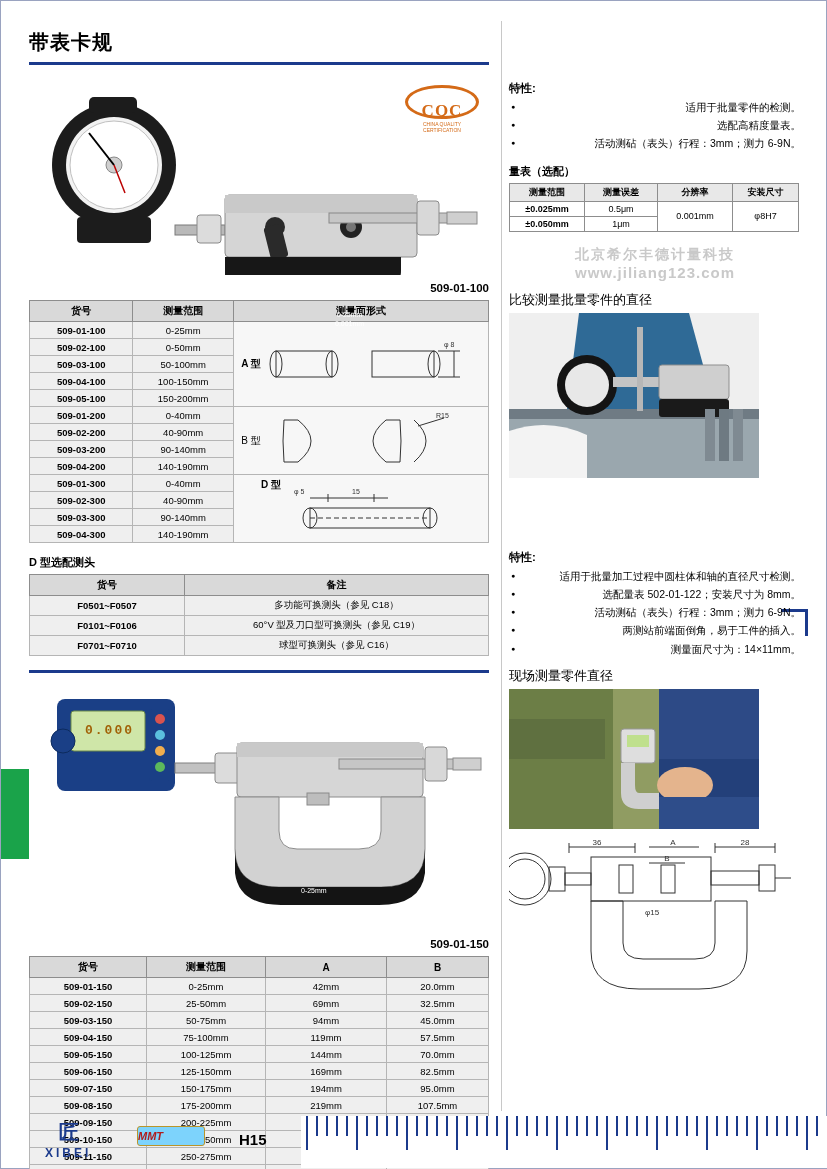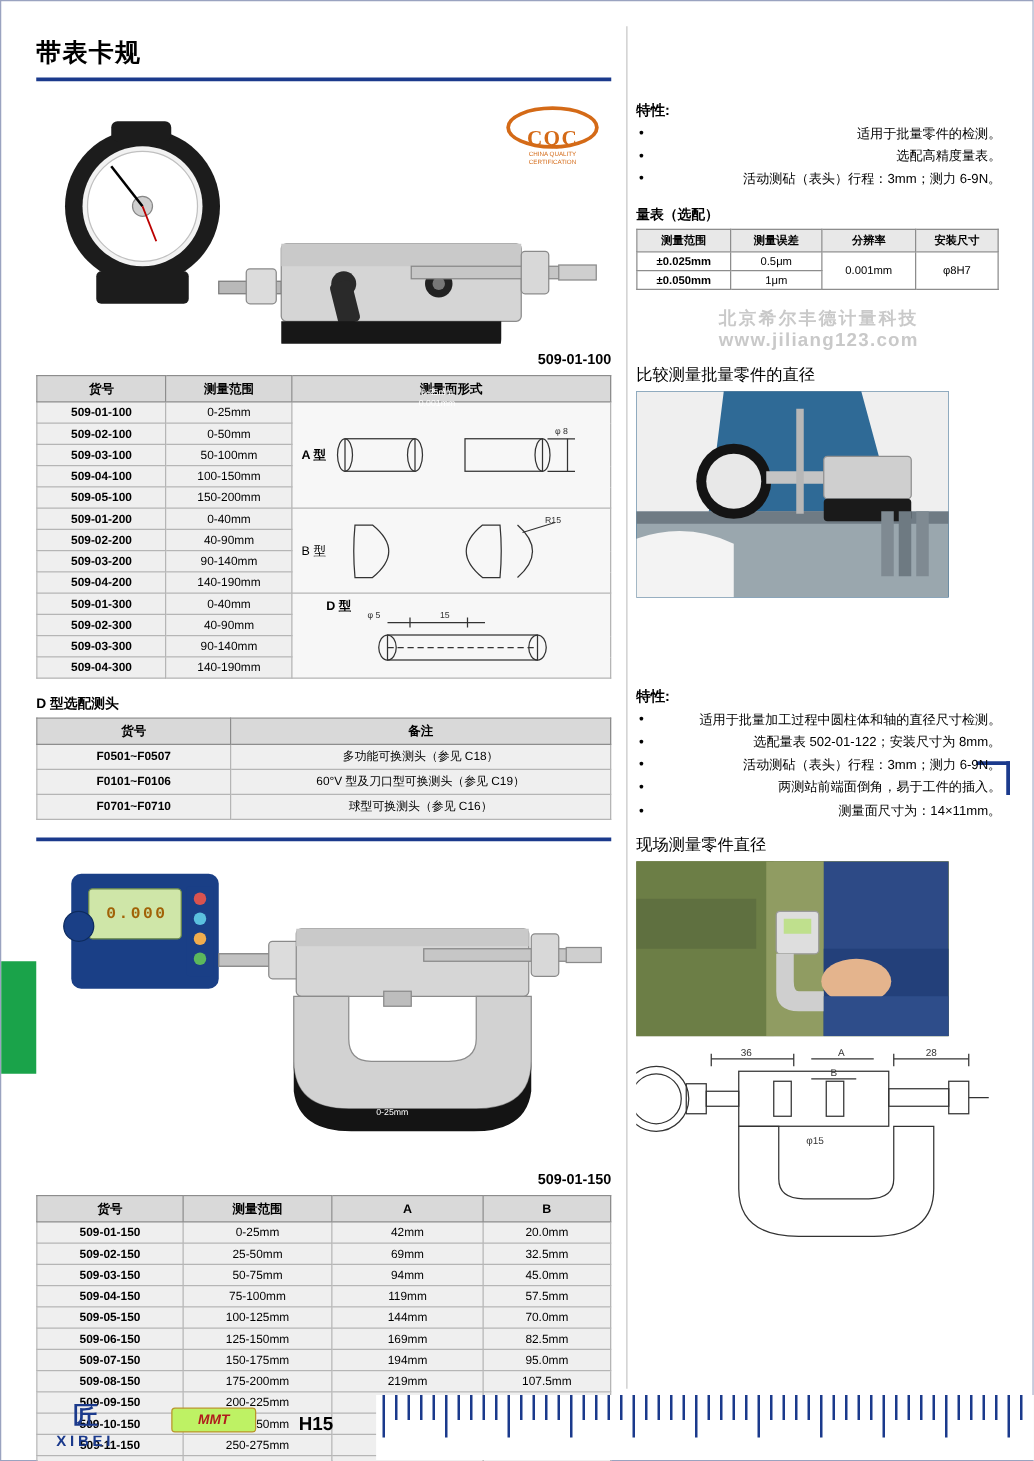--- a/index.html
+++ b/index.html
@@ -143,22 +143,22 @@
     position:absolute;left:300px;bottom:0;width:527px;height:52px;
     background:#ffffff;
   }
   .footer-logo{
     position:absolute;left:44px;bottom:8px;text-align:center;color:#1b3a8c;
   }
   .footer-logo .mark{font-size:20px;font-weight:bold;letter-spacing:-1px;}
   .footer-logo .nm{font-size:12px;letter-spacing:3px;font-weight:bold;}
   .mmt{
     position:absolute;left:136px;bottom:22px;width:66px;height:18px;
-    background:#bef264;border:1px solid #b9952a;border-radius:3px;
-    font-size:11px;font-weight:bold;color:#b01c1c;text-align:center;line-height:18px;
+    background:#7dd3fc;border:1px solid #b9952a;border-radius:3px;
+    font-size:11px;font-weight:bold;color:#b01c1c;text-align:left;line-height:18px;
     font-style:italic;
   }
   .pageno{
     position:absolute;left:238px;bottom:20px;font-size:15px;font-weight:bold;
   }
   .greenbar{
     position:absolute;left:0;top:768px;width:28px;height:90px;background:#1aa34a;
   }
   .vline{
     position:absolute;left:500px;top:20px;width:1px;height:1090px;background:#c8c8c8;

